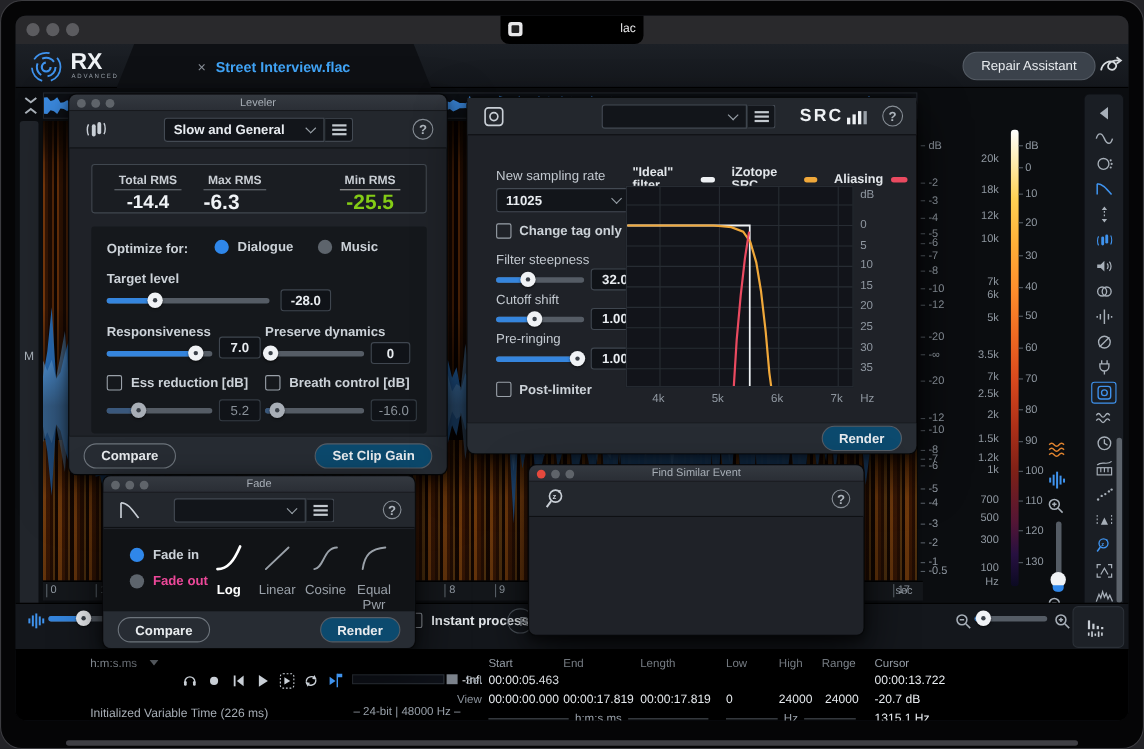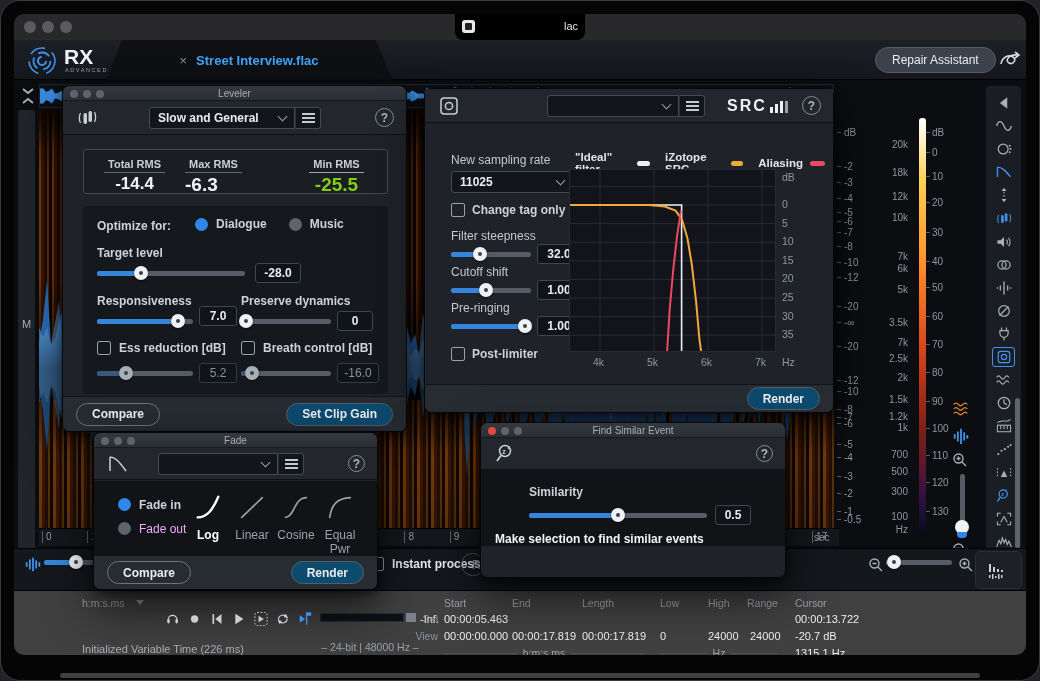--- a/index.html
+++ b/index.html
@@ -74,21 +74,21 @@
 .valbox{position:absolute;height:20px;background:#101318;border:1px solid #3f464f;border-radius:3px;color:#e8ecf0;font-size:12px;font-weight:700;display:flex;align-items:center;justify-content:center}
 .valbox.dim{color:#8a9199;font-weight:400;border-color:#343b43}
 .cb{position:absolute;width:14px;height:14px;border:1.5px solid #9aa1a9;border-radius:2px}
 .radio{width:13px;height:13px;border-radius:50%;background:#5d646c;flex:none}
 .radio.on{background:#2f87ea}
 .lbl{position:absolute;font-size:12px;color:#ccd2d8;font-weight:700;white-space:nowrap}
 .lbl2{position:absolute;font-size:12px;color:#c2c8cf;white-space:nowrap}
 .small{font-size:11px}
 
 #bstrip{position:absolute;left:0;top:534px;width:1012px;height:42px;background:#14171c;border-top:1px solid #000}
-#transport{position:absolute;left:0;top:576px;width:1012px;height:65px;background:#404040;border-top:1px solid #000}
+#transport{position:absolute;left:0;top:576px;width:1012px;height:65px;background:#000000;border-top:1px solid #000}
 .th{position:absolute;font-size:10.5px;color:#99a1aa;white-space:nowrap}
 .tv{position:absolute;font-size:11px;color:#e9edf1;white-space:nowrap}
 .trl{position:absolute;font-size:10.5px;color:#8b939c;text-align:right;width:26px;white-space:nowrap}
 .unit{position:absolute;font-size:10.5px;color:#99a1aa;display:flex;align-items:center;gap:6px}
 .unit::before,.unit::after{content:"";height:1px;background:#4a5058;flex:1}
 .ticn{position:absolute;width:18px;height:18px;color:#c9cfd6}
 .ticn svg{width:18px;height:18px}
 .mag{position:absolute;width:16px;height:16px;color:#a7afb8}
 .mag svg{width:16px;height:16px}
 
@@ -739,21 +739,21 @@
       <div class="help" style="width:17px;height:17px">?</div>
     </div>
     <div class="abs" style="left:0;top:48px;width:283px;height:75px;background:#111316">
       <div id="faderadios">
           <div style="position: absolute; left: 24px; top: 16px;"><span style="display: inline-flex; align-items: center; gap: 8px;">
               <span class="radio on"></span>
               <span style="font-size:12px;font-weight:700;color:#ccd2d8">Fade in</span>
             </span></div>
           <div style="position: absolute; left: 24px; top: 40px;"><span style="display: inline-flex; align-items: center; gap: 8px;">
               <span class="radio"></span>
-              <span style="font-size:12px;font-weight:400;color:#f0abfc">Fade out</span>
+              <span style="font-size:12px;font-weight:700;color:#ec4899">Fade out</span>
             </span></div>
         </div>
       <div id="fadecurves">
           <div class="fadecurve sel" style="left: 92px; top: 12px;"><svg viewBox="0 0 32 32">
               <path d="M5 26 C15 26,21 18,27 4" fill="none" stroke="#ffffff" stroke-width="2.6" stroke-linecap="round"></path>
             </svg><div class="fclab">Log</div></div>
           <div class="fadecurve" style="left: 136px; top: 12px;"><svg viewBox="0 0 32 32">
               <path d="M5 26 L27 5" fill="none" stroke="#9aa1a9" stroke-width="1.8" stroke-linecap="round"></path>
             </svg><div class="fclab">Linear</div></div>
           <div class="fadecurve" style="left: 180px; top: 12px;"><svg viewBox="0 0 32 32">
@@ -781,30 +781,20 @@
     <div class="toolrow" style="height:32px">
       <span class="modicon">
         <svg viewBox="0 0 24 24">
             <circle cx="12" cy="9" r="5.5" fill="none" stroke="#c9cfd6" stroke-width="1.5"></circle>
             <path d="M8 13.5 L4 19" stroke="#c9cfd6" stroke-width="1.8" fill="none"></path>
             <text x="9.2" y="12" font-size="7" fill="#c9cfd6" font-weight="bold">z</text>
             <text x="14.5" y="6.5" font-size="5" fill="#c9cfd6" font-weight="bold">z</text>
           </svg>
       </span>
       <div class="help" style="width:17px;height:17px">?</div>
-    </div>
-    <div class="abs" style="left:0;top:47px;width:304px;height:76px;background:#111316">
-      <span class="lbl" style="left:48px;top:15px">Similarity</span>
-      <div class="slider" style="left:48px;top:38px;width:178px;--v:50%">
-          <span class="tr"></span>
-          <span class="fl2"></span>
-          <span class="kn"></span>
-        </div>
-      <span class="valbox" style="left:234px;top:35px;width:36px">0.5</span>
-      <span class="lbl" style="left:14px;top:62px;color:#f0f3f6">Make selection to find similar events</span>
     </div>
   </div>
 
 <div class="ticn" style="left: 150px; top: 596px; position: absolute;"><svg viewBox="0 0 19 22">
         <path d="M3.5 12 a5.5 5.5 0 0 1 11 0" fill="none" stroke="currentColor" stroke-width="1.5"></path>
         <rect x="2.5" y="11" width="3" height="5.5" rx="1.4" fill="currentColor"></rect>
         <rect x="12.5" y="11" width="3" height="5.5" rx="1.4" fill="currentColor"></rect>
       </svg></div>
     <div class="ticn" style="left: 172px; top: 596px; position: absolute;"><svg viewBox="0 0 19 22">
         <circle cx="9" cy="11" r="4.5" fill="currentColor"></circle>

